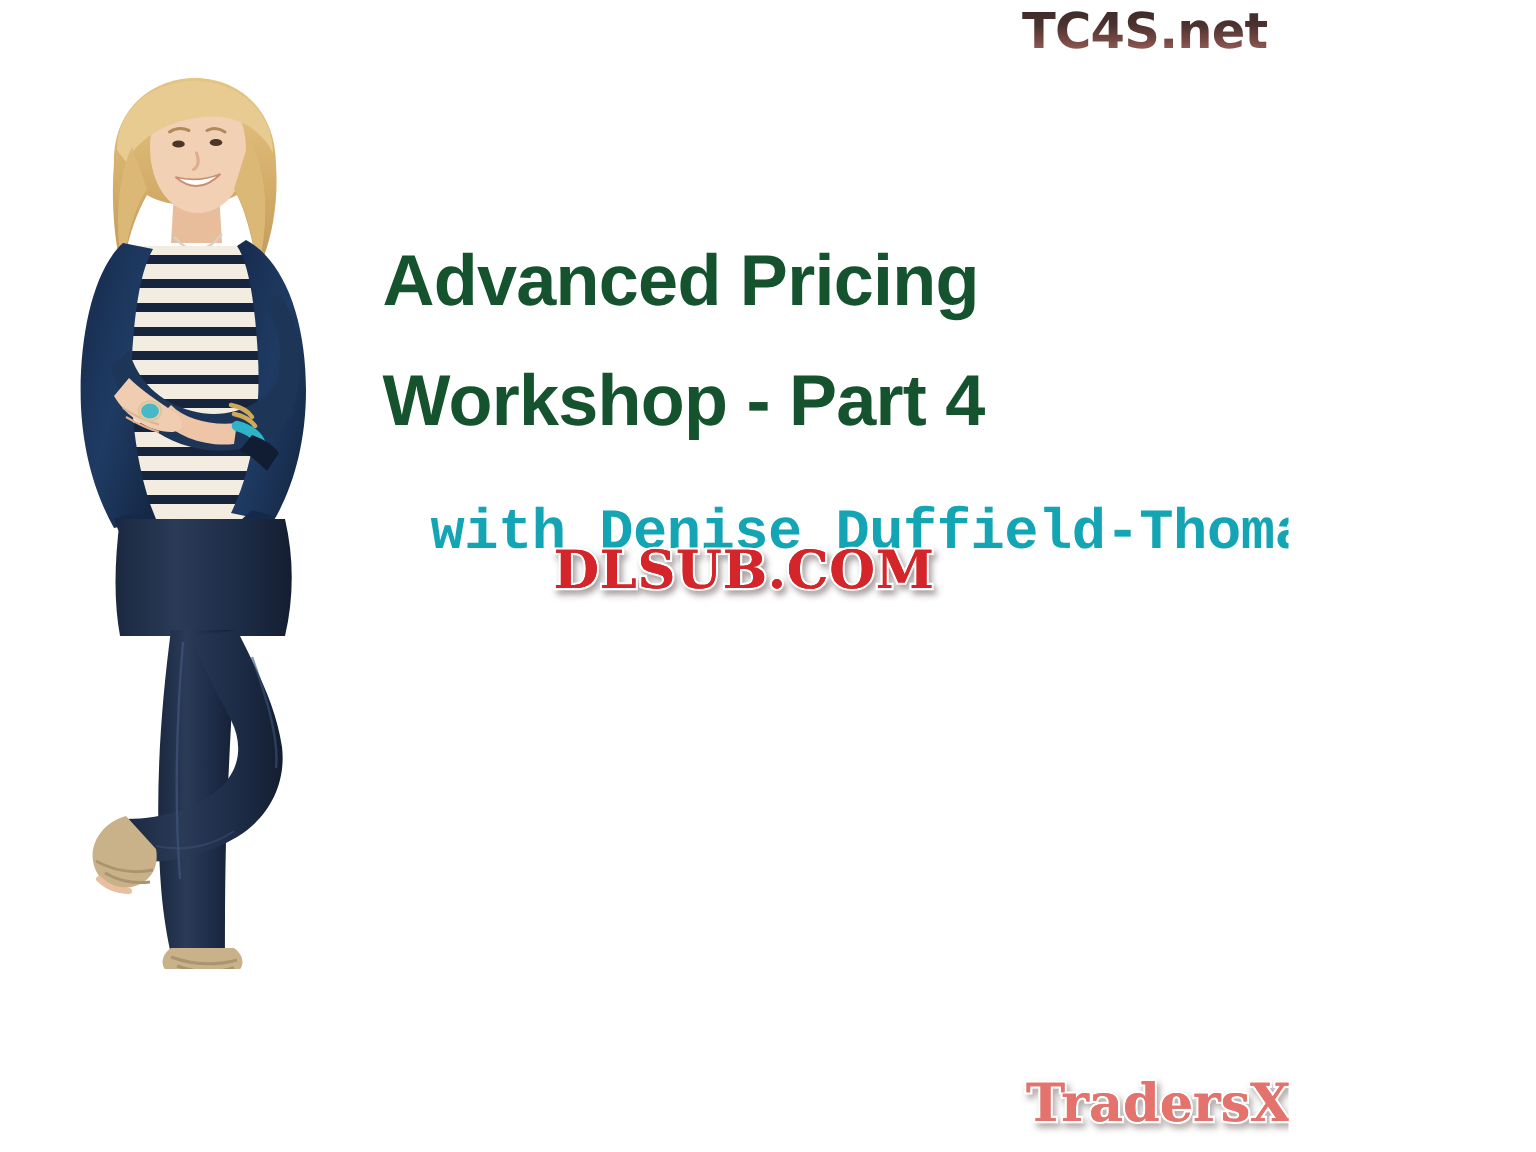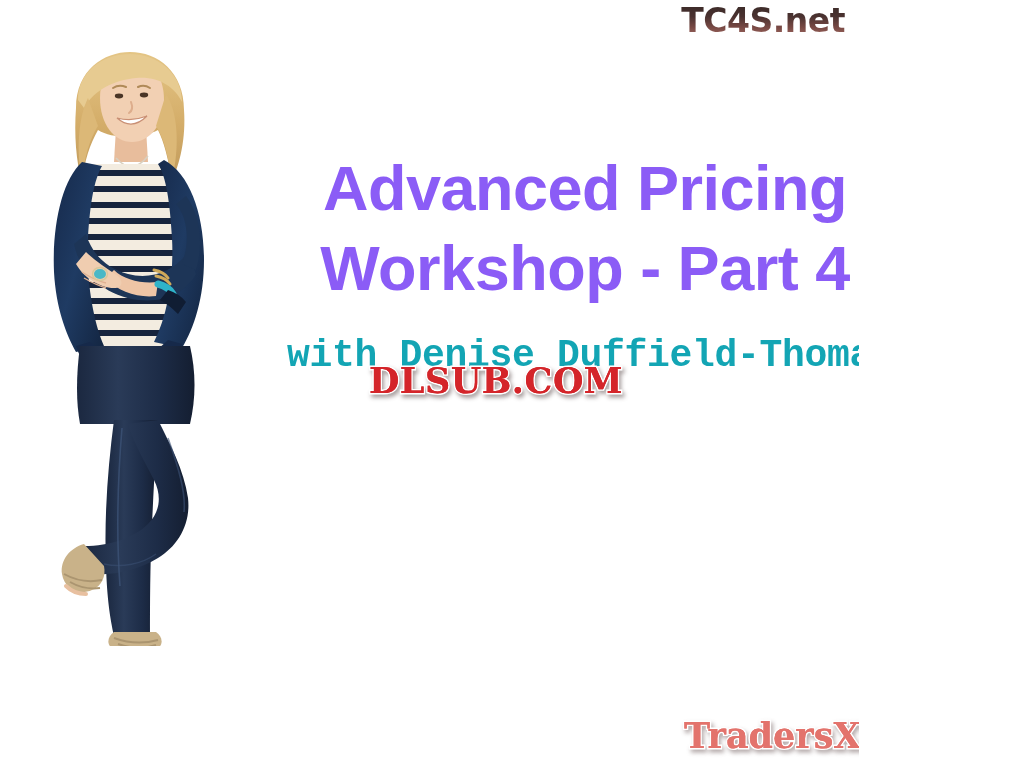--- a/index.html
+++ b/index.html
@@ -10,21 +10,20 @@
     font-family:"Liberation Sans", sans-serif;
     overflow:hidden;
     position:relative;
   }
   .slide {
     position:relative;
     width:859px;
     height:768px;
     background:#ffffff;
     overflow:hidden;
-    text-align:center;
   }
 
   
   .brand-tc4s {
     position:absolute;
     right:14px;
     top:4px;
     font-family:"DejaVu Sans", sans-serif;
     font-weight:bold;
     font-size:33px;
@@ -65,26 +64,25 @@
   
   .headline {
     position:absolute;
     left:255px;
     top:148px;
     width:620px;
   }
   .headline-line {
     font-family:"Liberation Sans", sans-serif;
     font-weight:bold;
-    font-size:63px;
+    font-size:48px;
     line-height:80px;
-    color:#8b5cf6;
+    color:#14532d;
     letter-spacing:-0.5px;
     white-space:nowrap;
-    margin-left:40px;
   }
 
   
   .subtitle {
     position:absolute;
     left:287px;
     top:334px;
     font-family:Liberation Mono, monospace;
     font-weight:bold;
     font-size:38px;

